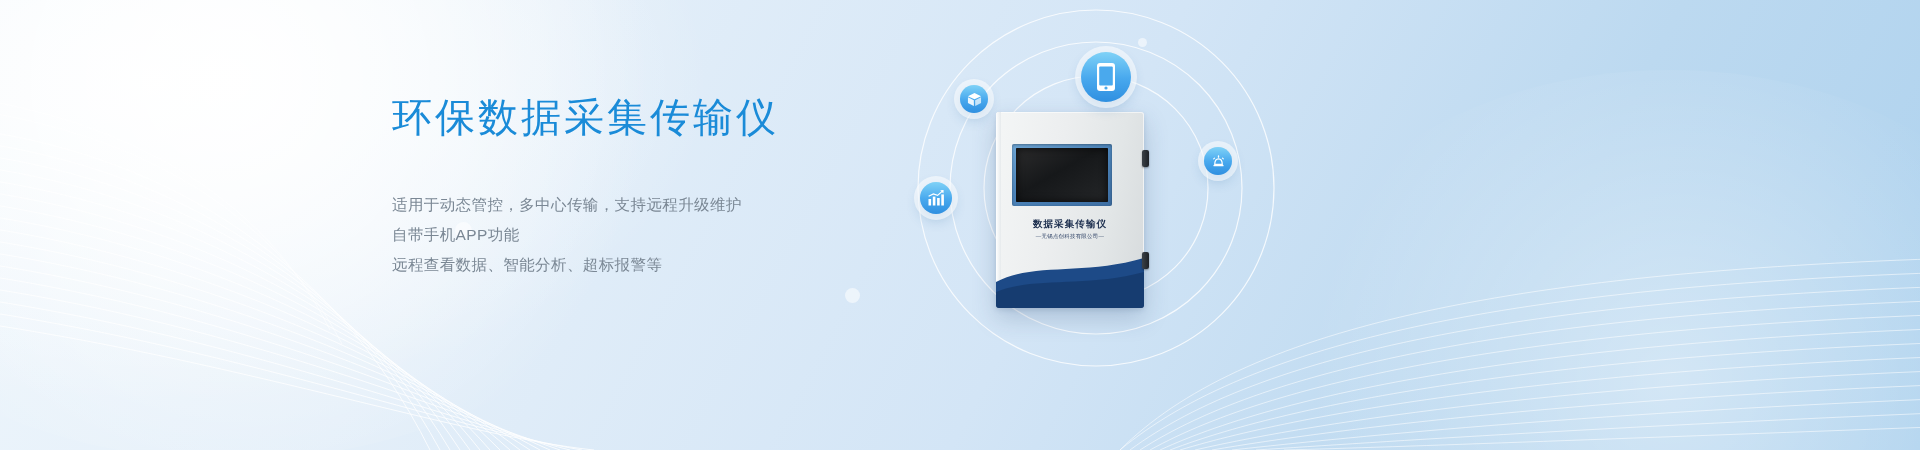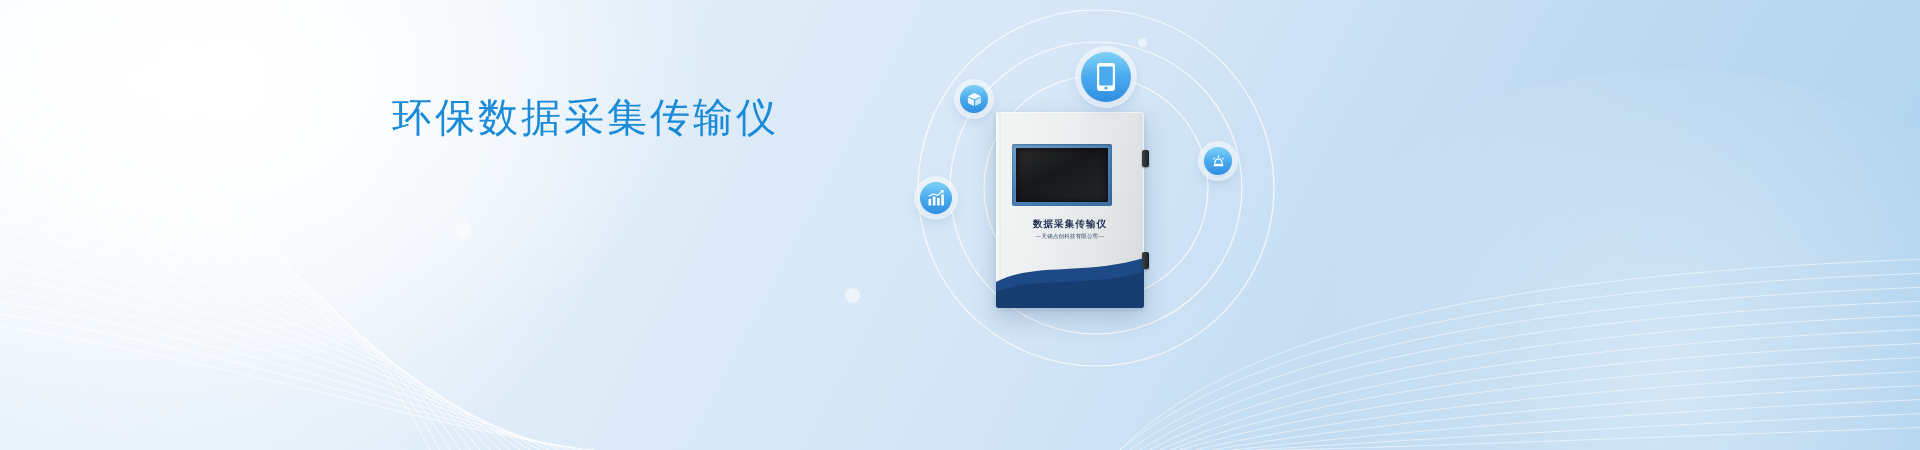--- a/index.html
+++ b/index.html
@@ -210,20 +210,25 @@
       </g>
     </svg>
   </div>
 
   <div class="dot" style="left:455px;top:222px;width:17px;height:17px;"></div>
   <div class="dot" style="left:845px;top:288px;width:15px;height:15px;"></div>
   <div class="dot" style="left:1138px;top:38px;width:9px;height:9px;"></div>
 
   <div class="copy">
     <div class="title">环保数据采集传输仪</div>
+    <div class="subtitle">
+      <div>适用于动态管控，多中心传输，支持远程升级维护</div>
+      <div>自带手机APP功能</div>
+      <div>远程查看数据、智能分析、超标报警等</div>
+    </div>
   </div>
 
   <div class="device-wrap">
     <div class="device-body">
       <div class="screen">
         <div class="screen-inner"></div>
       </div>
       <div class="dev-label">数据采集传输仪</div>
       <div class="dev-sub">—无锡点创科技有限公司—</div>
       <div class="dev-base">

